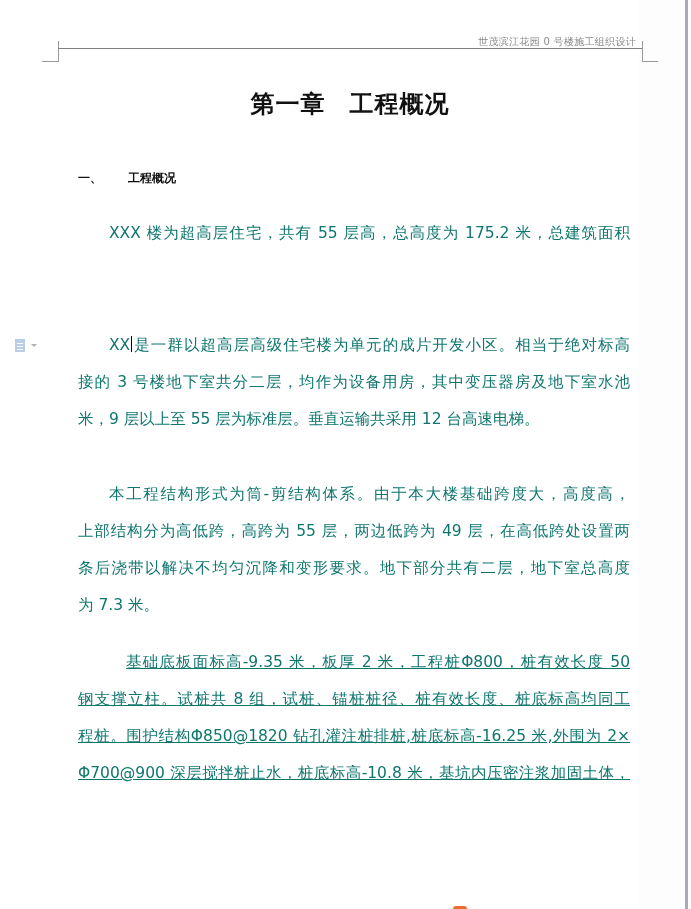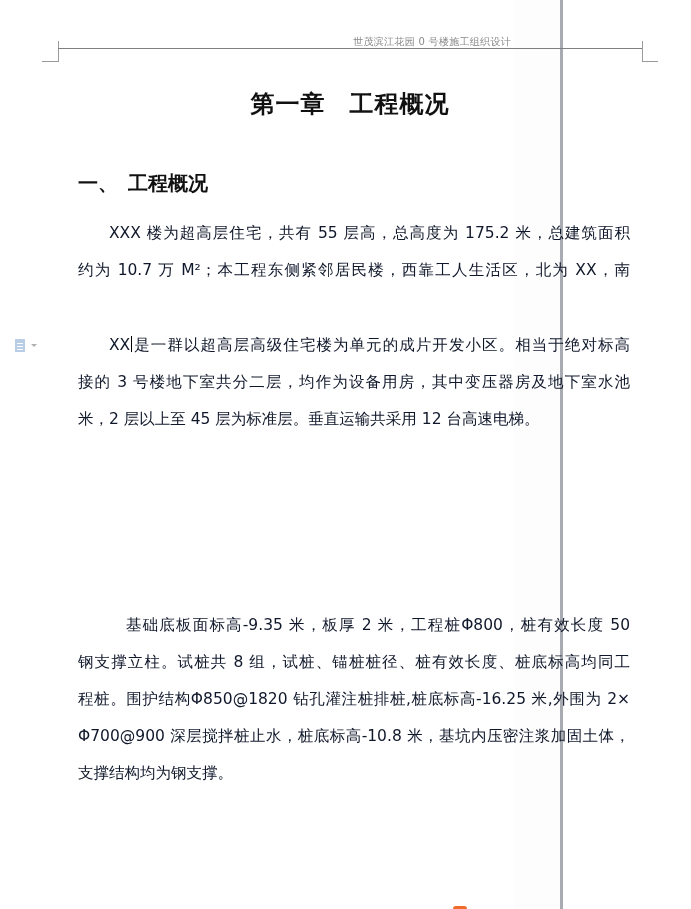--- a/index.html
+++ b/index.html
@@ -2,21 +2,21 @@
 <html><head>
 <meta charset="utf-8">
 <style>
   html, body { margin:0; padding:0; }
   body {
     width:691px; height:909px; overflow:hidden; position:relative;
     background:#ffffff;
     font-family:"Liberation Serif","DejaVu Serif",serif;
     color:#111;
   }
-  .page { position:absolute; left:0; top:0; width:563px; height:909px; background:#ffffff; }
+  .page { position:absolute; left:0; top:0; width:688px; height:909px; background:#ffffff; }
   .right-bar { position:absolute; right:0; top:0; width:3px; height:909px; background:#a9abb3; }
   .right-gap { position:absolute; right:3px; top:0; width:46px; height:909px; background:#fdfdfd; }
 
   
   .hdr-rule { position:absolute; left:58px; top:48px; width:584px; height:1px; background:#7f7f7f; }
   .corner-v { position:absolute; width:1px; background:#9a9a9a; }
   .corner-h { position:absolute; height:1px; background:#9a9a9a; }
   .header-text {
     position:absolute; top:35px; right:52px;
     font-family:"DejaVu Sans","Liberation Sans",sans-serif;
@@ -25,29 +25,29 @@
 
   .chapter-title {
     position:absolute; top:88px; left:0; width:700px; text-align:center;
     font-size:24px; font-weight:bold; letter-spacing:1px;
     font-family:"DejaVu Serif","Liberation Serif",serif;
   }
   .chapter-title .gap { display:inline-block; width:24px; }
   .section-heading {
     position:absolute; top:170px; left:78px;
     font-family:"DejaVu Sans","Liberation Sans",sans-serif;
-    font-size:20px; font-weight:bold;
+    font-size:12px; font-weight:bold;
   }
   .section-heading .num { display:inline-block; width:50px; }
 
   .para {
     position:absolute; left:78px; width:552px;
     font-size:15.5px; line-height:37px; text-align:justify;
     font-family:"DejaVu Sans","Liberation Sans",sans-serif;
-    color:#0f172a;
+    color:#0f766e;
   }
   .para .line { display:block; white-space:nowrap; text-align-last:justify; text-align:justify; }
   .para .line.last { text-align-last:left; }
   .indent2 { padding-left:31px; }
   .indent3 { padding-left:48px; }
 
   .para-marker {
     position:absolute; left:15px; top:339px; width:24px; height:14px;
   }
   .para-marker .doc { position:absolute; left:0; top:0; width:10px; height:13px; background:#b9cde6; }
@@ -76,37 +76,41 @@
   <div class="chapter-title">
     <span>第一章</span><span class="gap"></span><span>工程概况</span>
   </div>
 
   <div class="section-heading">
     <span class="num">一、</span><span>工程概况</span>
   </div>
 
   <div class="para" style="top:215px;">
     <span class="line indent2">XXX 楼为超高层住宅，共有 55 层高，总高度为 175.2 米，总建筑面积</span>
-    <span class="line">约为 10.7 万 M²；本工程东侧紧邻居民楼，西靠工人生活区，北为 XX，南</span>
   </div>
 
   <div class="para-marker">
     <span class="doc"></span>
     <span class="caret"></span>
   </div>
 
   <div class="para" style="top:327px;">
     <span class="line indent2"><span>XX</span><span class="text-cursor"></span><span>是一群以超高层高级住宅楼为单元的成片开发小区。相当于绝对标高</span></span>
     <span class="line">接的 3 号楼地下室共分二层，均作为设备用房，其中变压器房及地下室水池</span>
-    <span class="line last">米，2 层以上至 45 层为标准层。垂直运输共采用 12 台高速电梯。</span>
+    <span class="line last">米，9 层以上至 55 层为标准层。垂直运输共采用 12 台高速电梯。</span>
   </div>
 
+  <div class="para" style="top:476px;">
+    <span class="line indent2">本工程结构形式为筒-剪结构体系。由于本大楼基础跨度大，高度高，</span>
+    <span class="line">上部结构分为高低跨，高跨为 55 层，两边低跨为 49 层，在高低跨处设置两</span>
+    <span class="line">条后浇带以解决不均匀沉降和变形要求。地下部分共有二层，地下室总高度</span>
+    <span class="line last">为 7.3 米。</span>
+  </div>
 
-  <div class="para" style="top:607px;">
+  <div class="para" style="top:644px;text-decoration:underline;">
     <span class="line indent3">基础底板面标高-9.35 米，板厚 2 米，工程桩Φ800，桩有效长度 50</span>
     <span class="line">钢支撑立柱。试桩共 8 组，试桩、锚桩桩径、桩有效长度、桩底标高均同工</span>
     <span class="line">程桩。围护结构Φ850@1820 钻孔灌注桩排桩,桩底标高-16.25 米,外围为 2×</span>
     <span class="line">Φ700@900 深层搅拌桩止水，桩底标高-10.8 米，基坑内压密注浆加固土体，</span>
-    <span class="line last">支撑结构均为钢支撑。</span>
   </div>
 
   <div class="orange-mark"></div>
 </div>
 
 </body></html>

